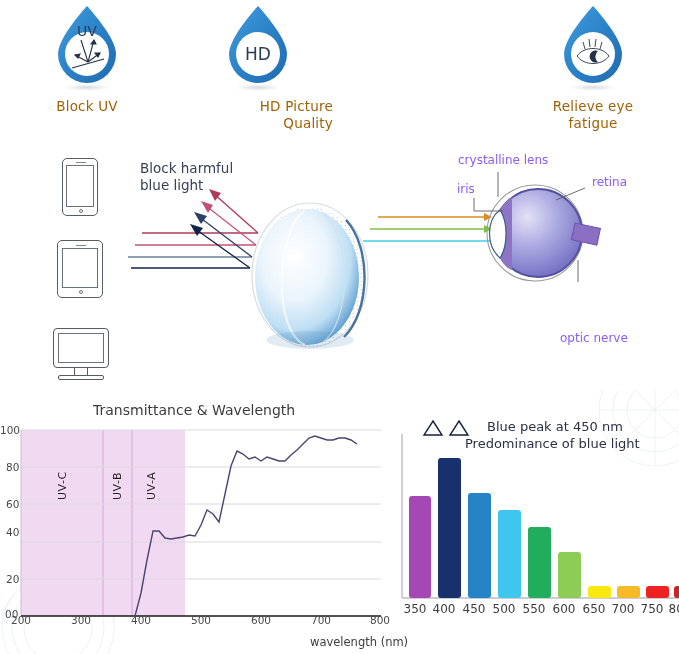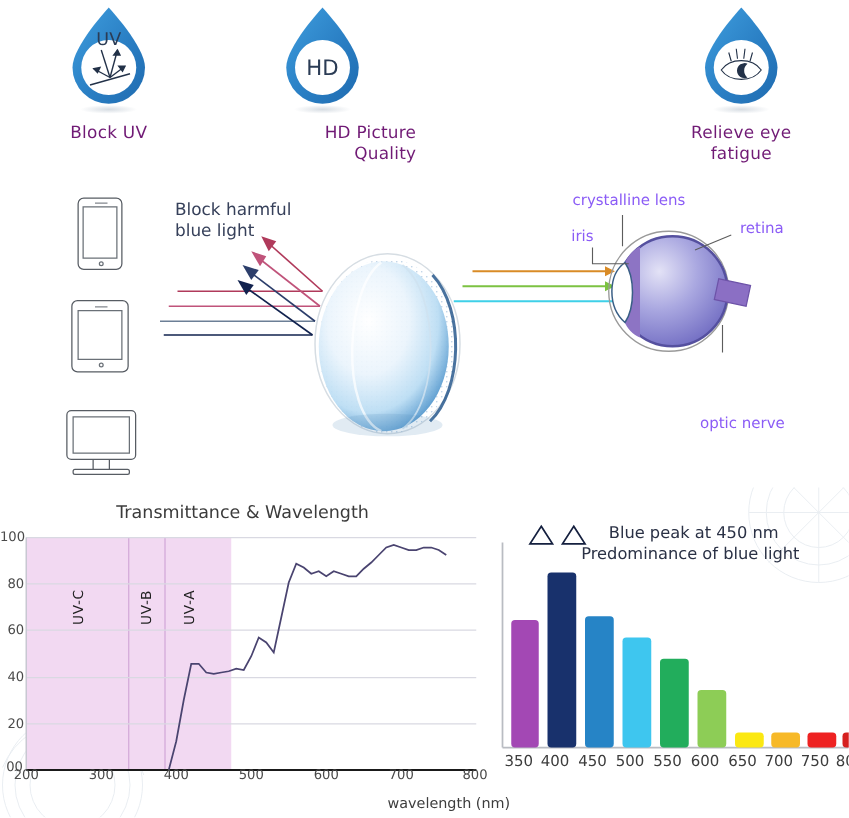--- a/index.html
+++ b/index.html
@@ -38,21 +38,21 @@
     position: absolute;
     left: 14px; bottom: -3px;
     width: 46px; height: 7px;
     border-radius: 50%;
     background: radial-gradient(ellipse at center, rgba(120,140,160,0.30) 0%, rgba(120,140,160,0.0) 70%);
   }
   .feature .caption {
     margin-top: 10px;
     font-size: 13.5px;
     line-height: 17px;
-    color: #701a75;
+    color: #a16207;
     letter-spacing: .2px;
   }
 
   
   #illus {
     position: absolute; left: 0; top: 140px;
     width: 679px; height: 250px;
   }
   .device {
     position: absolute;
@@ -348,21 +348,21 @@
 
     <line x1="21" y1="12" x2="21" y2="198" stroke="#c8c8d2" stroke-width="1.2"></line>
     <line x1="21" y1="198" x2="381" y2="198" stroke="#1a1a1a" stroke-width="1.6"></line>
 
     <polyline fill="none" stroke="#4a4470" stroke-width="1.4" points="135,198 141,175 147,142 153,113 159,113 165,120 171,121 177,120 183,119 189,117 195,118 201,107 207,92 213,96 219,104 225,76 231,48 237,33 243,36 249,41 255,39 261,43 267,39 273,41 279,43 285,43 291,37 297,32 303,26 309,20 315,18 321,20 327,22 333,22 339,20 345,20 351,22 357,26"></polyline>
   </svg>
 
   <div class="axis-text" style="left:0px;  top:34px;">100</div>
   <div class="axis-text" style="left:6px;  top:71px;">80</div>
   <div class="axis-text" style="left:6px;  top:108px;">60</div>
-  <div class="axis-text" style="left:6px;  top:146px;">40</div>
+  <div class="axis-text" style="left:6px;  top:136px;">40</div>
   <div class="axis-text" style="left:6px;  top:183px;">20</div>
   <div class="axis-text" style="left:5px;  top:218px;">00</div>
 
   <div class="axis-text" style="left:11px;  top:224px;">200</div>
   <div class="axis-text" style="left:71px;  top:224px;">300</div>
   <div class="axis-text" style="left:131px; top:224px;">400</div>
   <div class="axis-text" style="left:191px; top:224px;">500</div>
   <div class="axis-text" style="left:251px; top:224px;">600</div>
   <div class="axis-text" style="left:311px; top:224px;">700</div>
   <div class="axis-text" style="left:370px; top:224px;">800</div>

